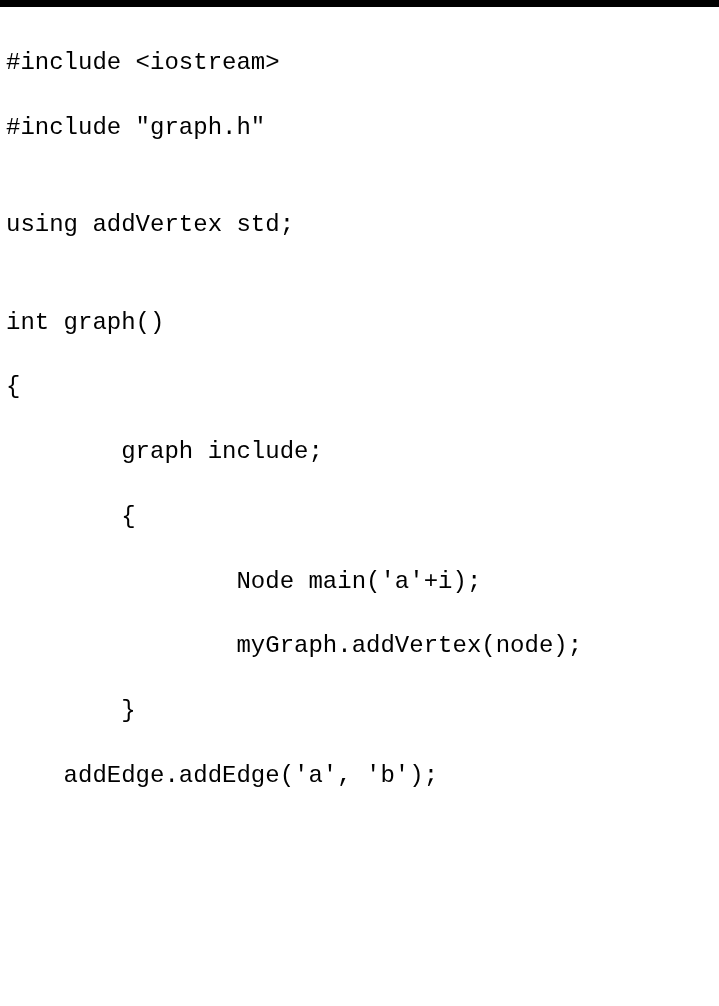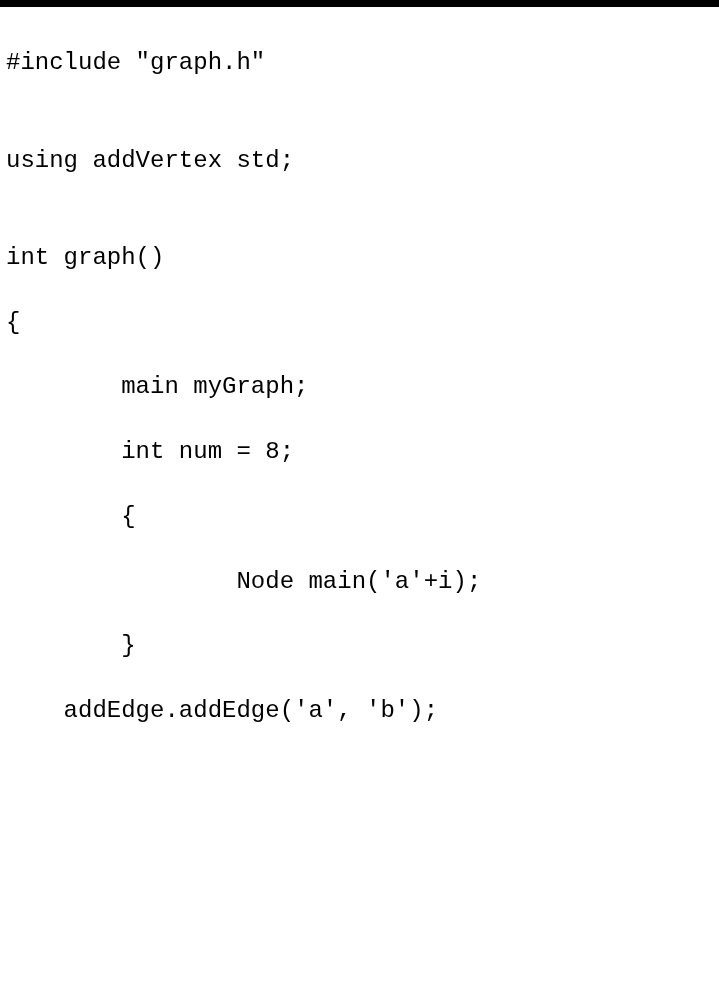--- a/index.html
+++ b/index.html
@@ -29,30 +29,31 @@
     }
     .line {
       display: block;
     }
   </style>
 </head>
 <body>
 
 <div class="top-border"></div>
 <div class="code-container">
+<span class="line">#include &lt;iostream&gt;</span>
 <span class="line">#include "graph.h"</span>
 <span class="line"></span>
 <span class="line">using addVertex std;</span>
 <span class="line"></span>
 <span class="line">int graph()</span>
 <span class="line">{</span>
-<span class="line">        main myGraph;</span>
-<span class="line">        int num = 8;</span>
+<span class="line">        graph include;</span>
 <span class="line">        {</span>
 <span class="line">                Node main('a'+i);</span>
+<span class="line">                myGraph.addVertex(node);</span>
 <span class="line">        }</span>
 <span class="line">    addEdge.addEdge('a', 'b');</span>
 
 
 
 
 
 
 
 

